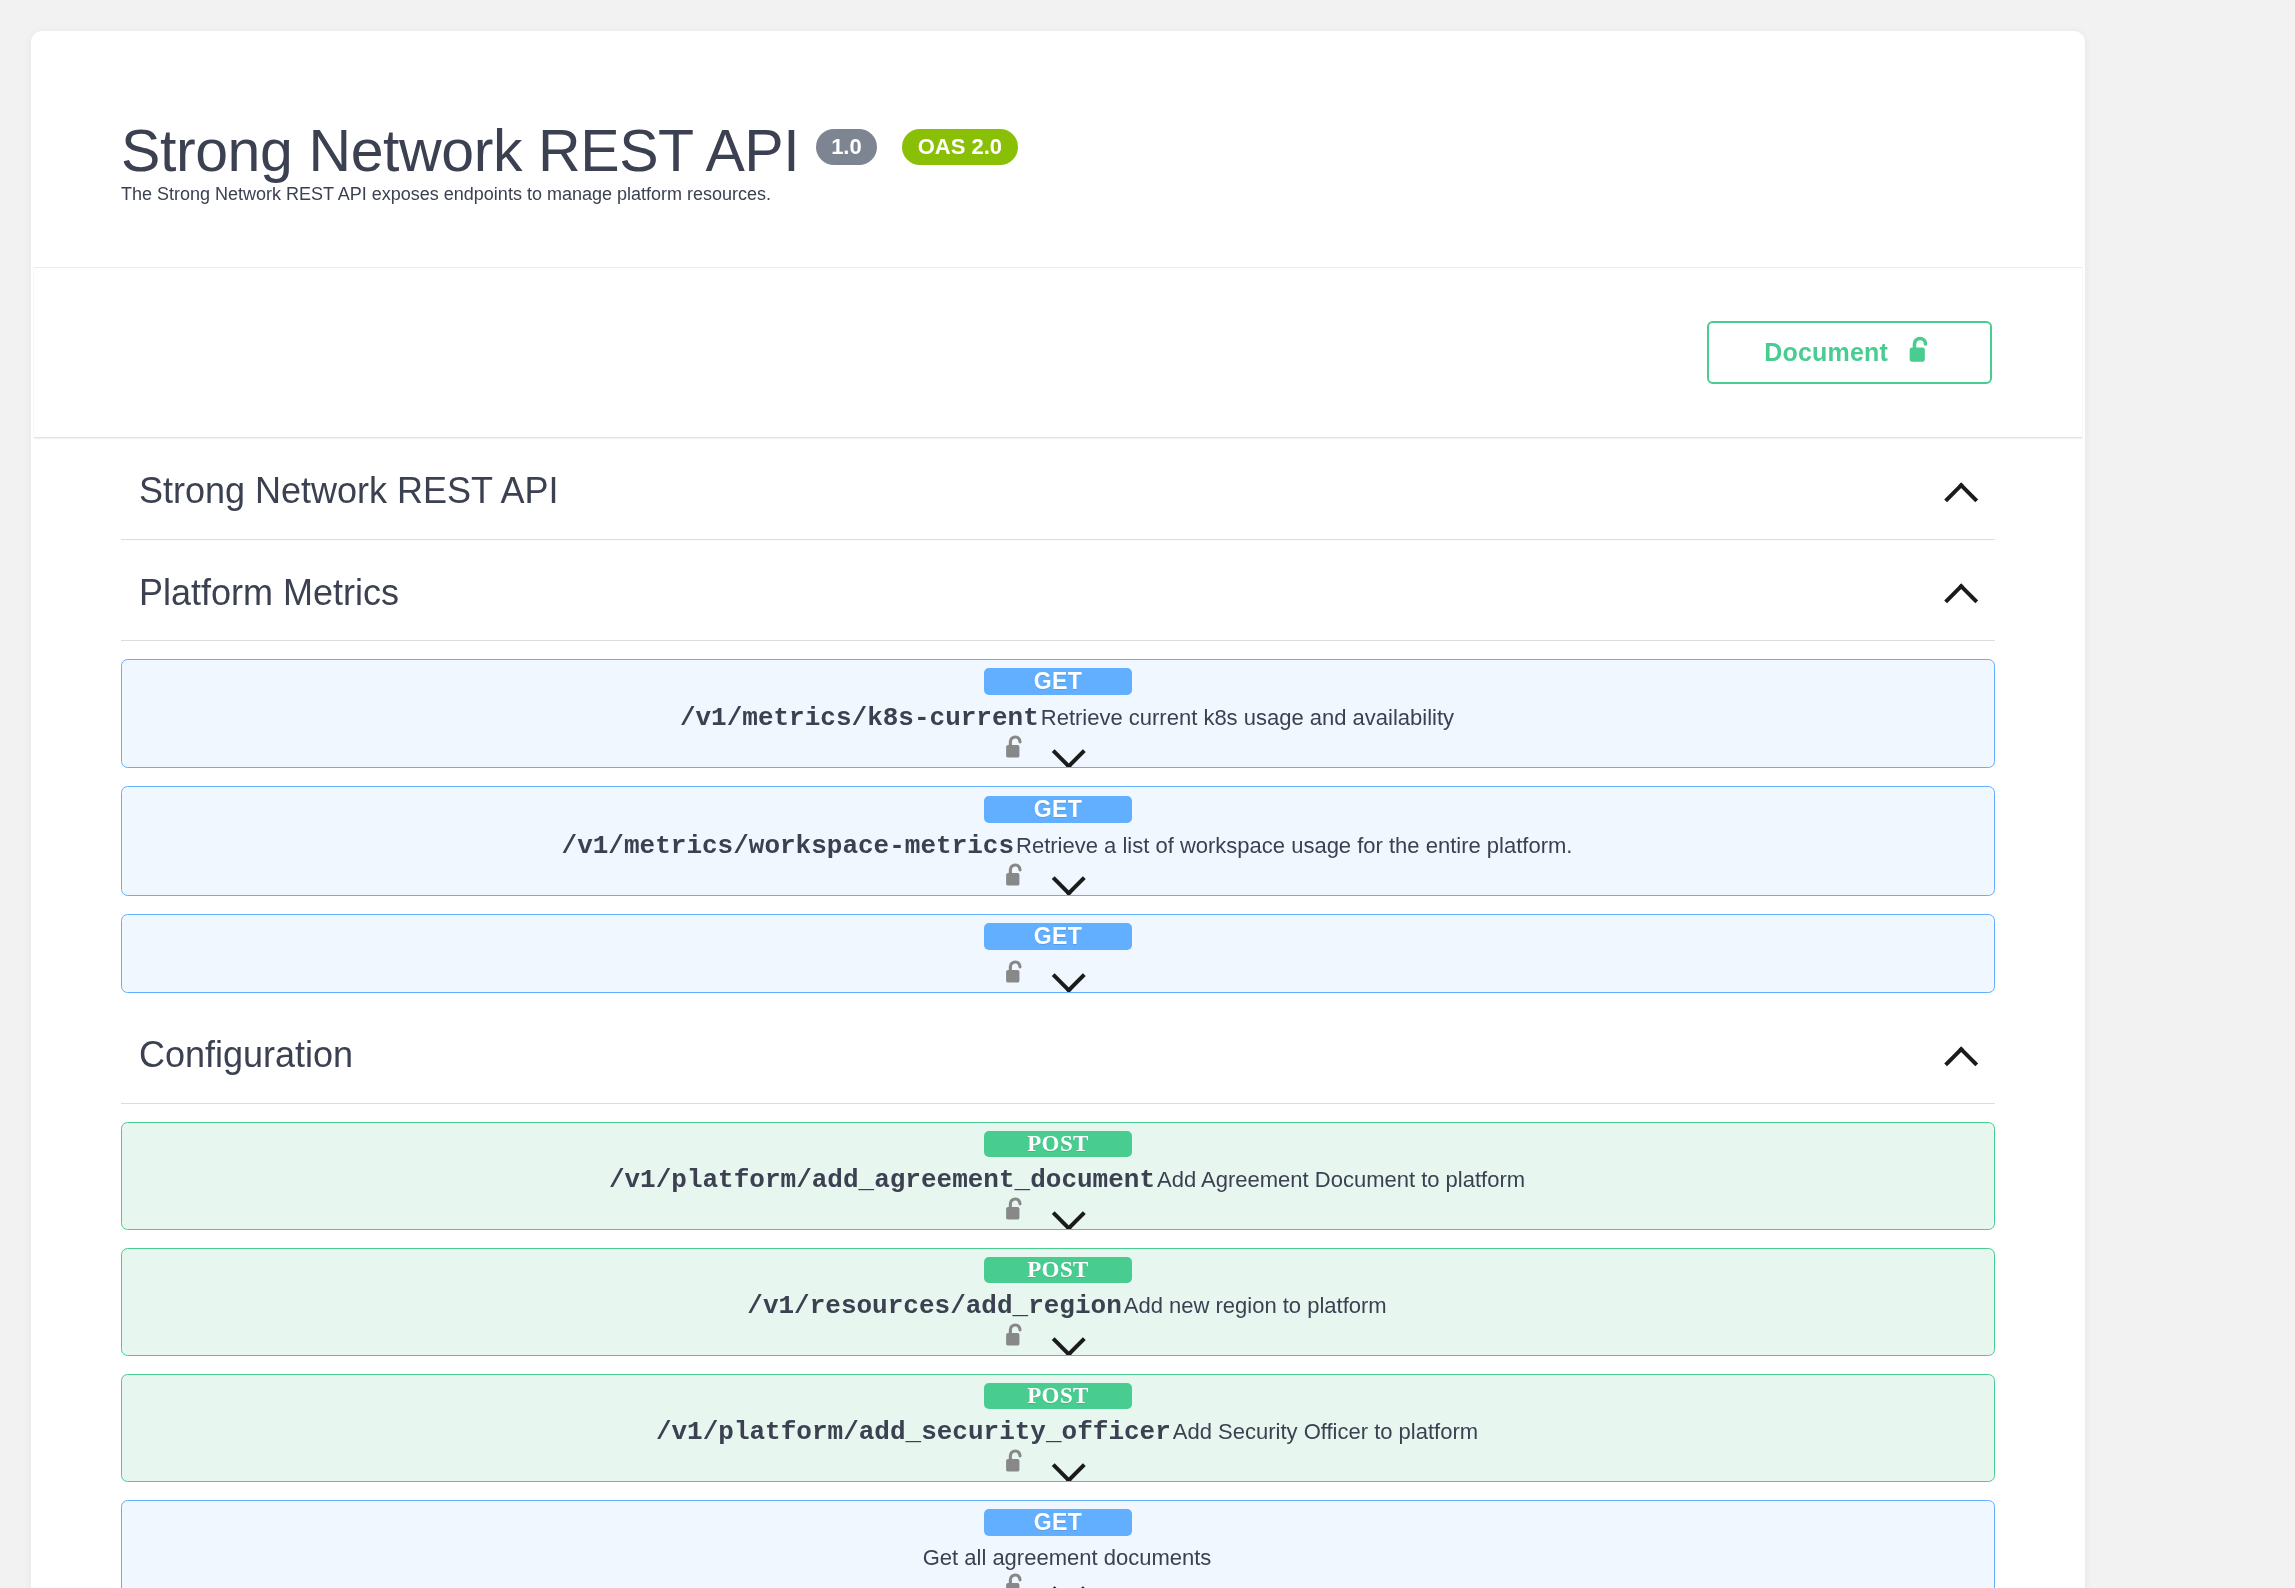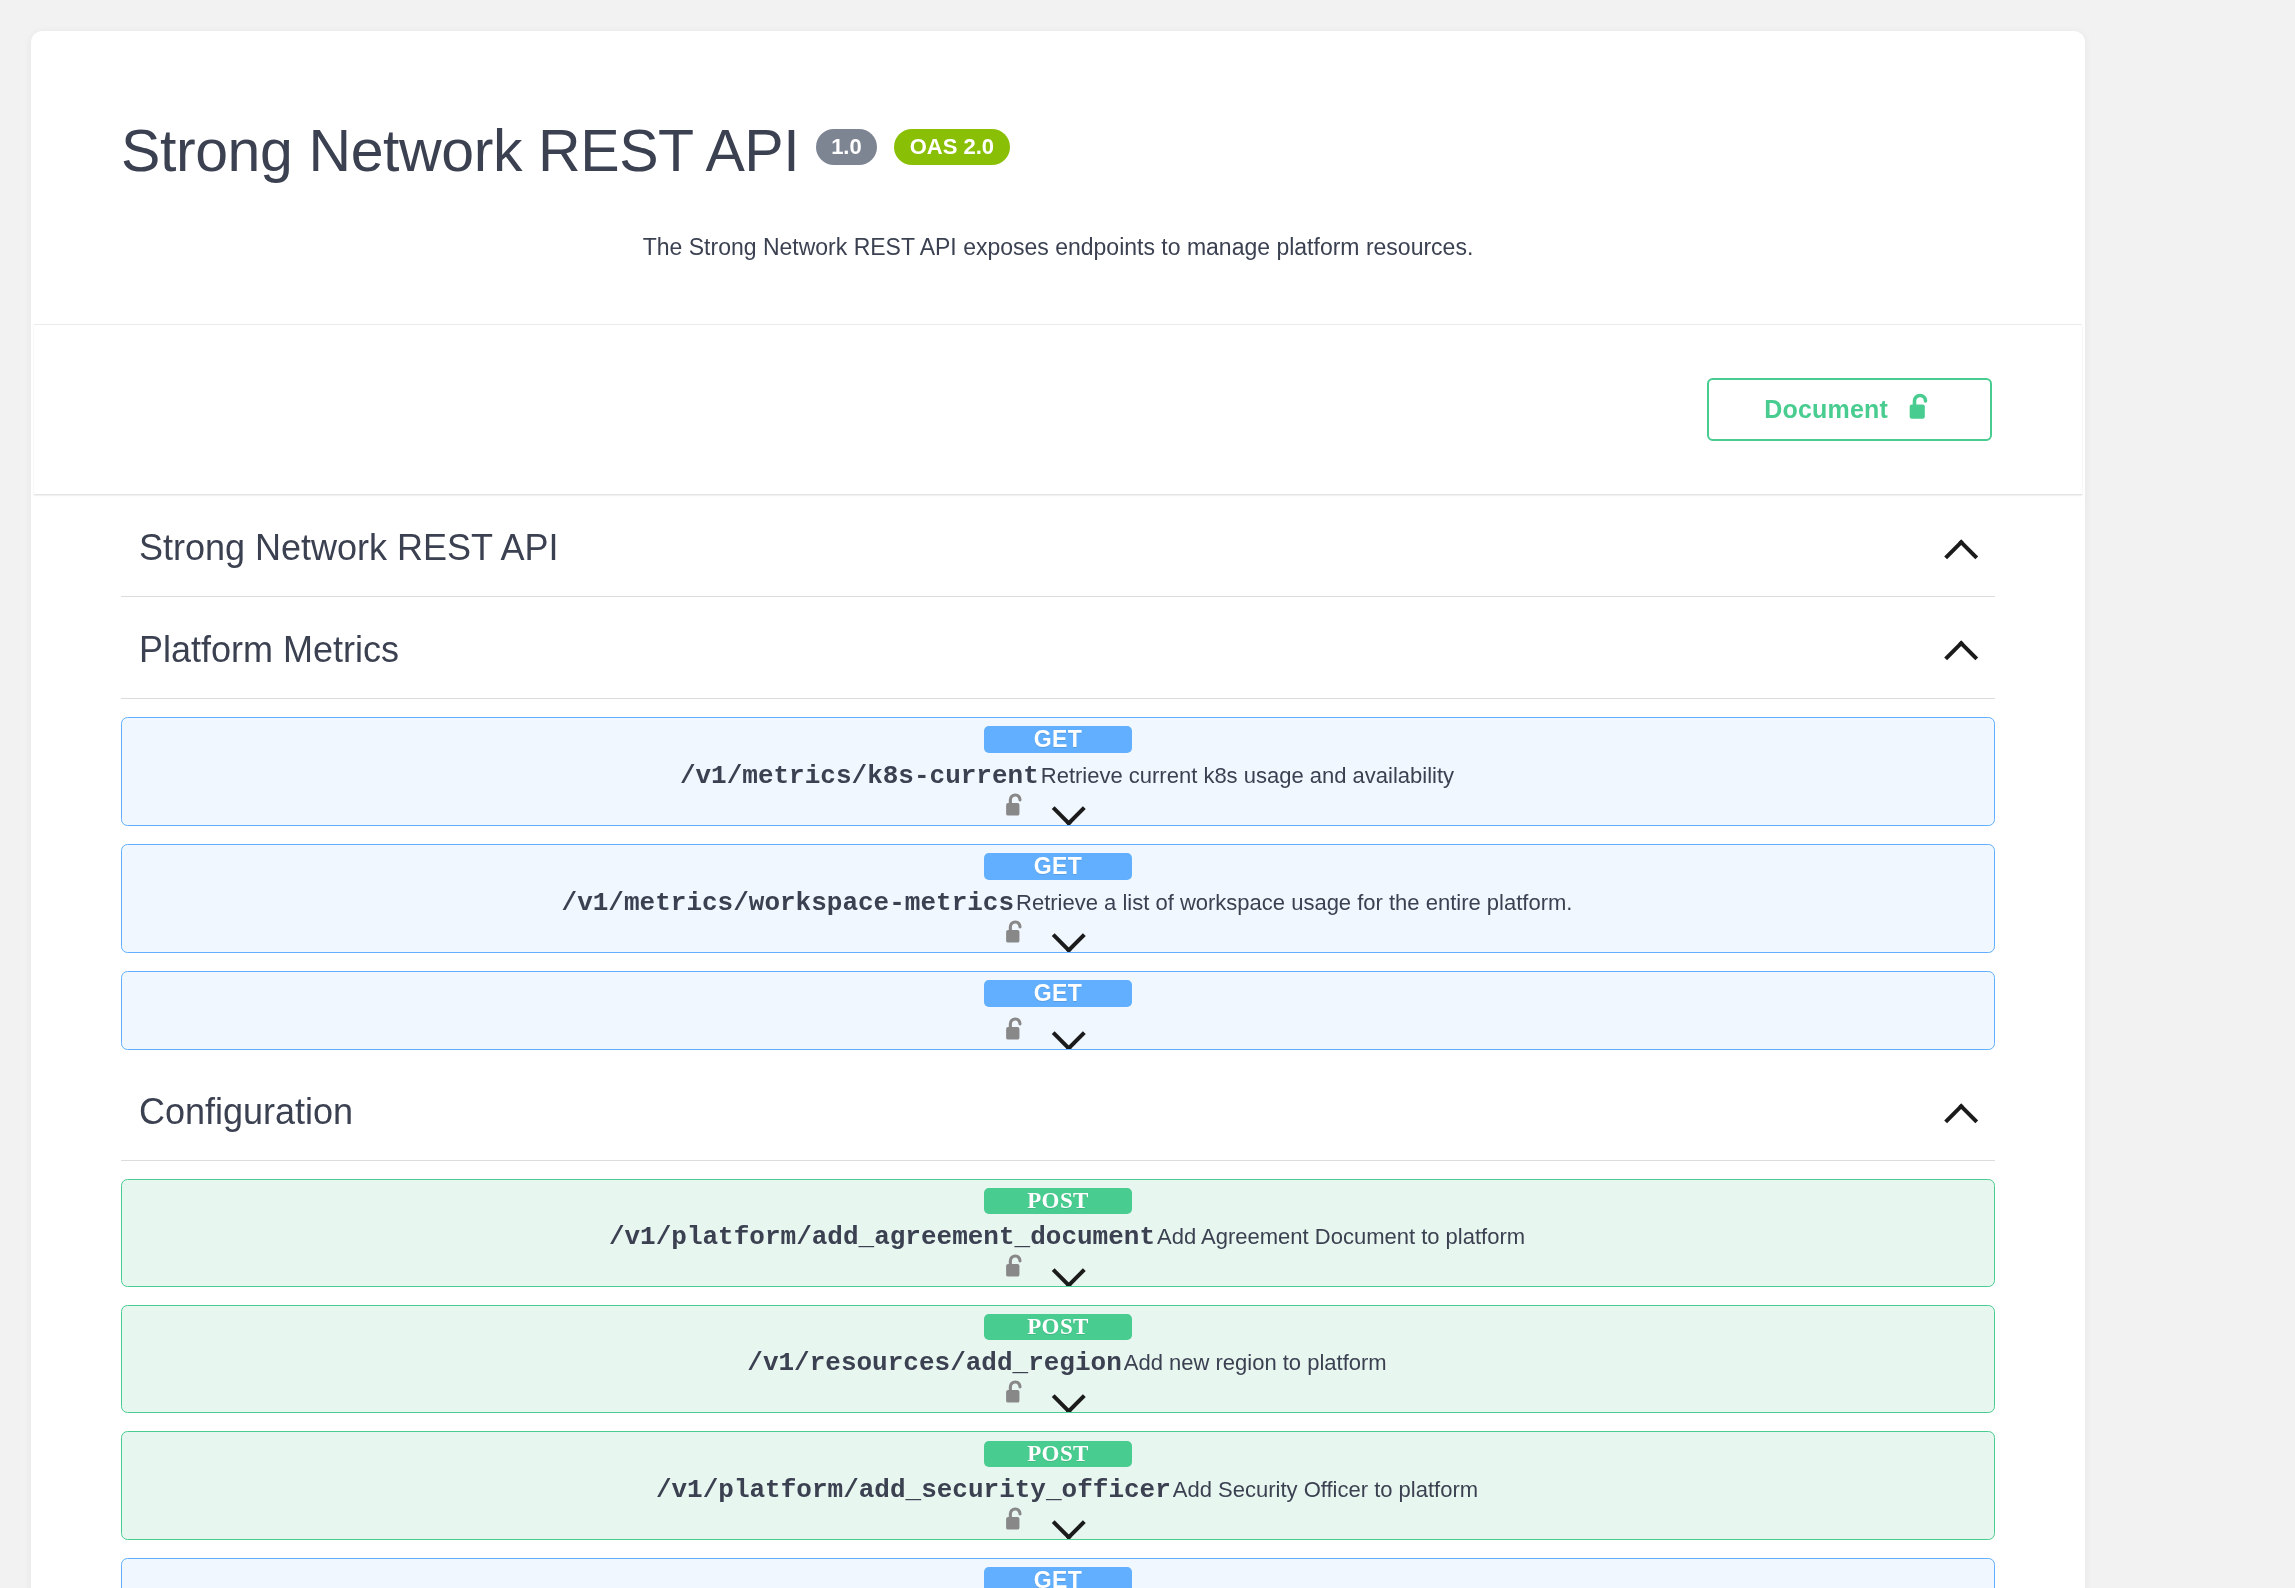--- a/index.html
+++ b/index.html
@@ -39,21 +39,21 @@
     font-size: 59px;
     font-weight: 400;
     color: #3b4151;
     line-height: 1.0;
     letter-spacing: -0.4px;
   }
 
   .badge-group {
     display: flex;
     align-items: center;
-    gap: 17px;
+    gap: 25px;
     margin-left: 16.3px;
     margin-top: 6.5px;
   }
 
   .badge-version {
     background: #7d8492;
     color: #ffffff;
     font-size: 22px;
     font-weight: 700;
     padding: 5.7px 15.5px;
@@ -65,25 +65,23 @@
     background: #89bf04;
     color: #ffffff;
     font-size: 22px;
     font-weight: 700;
     padding: 5.7px 15.5px;
     border-radius: 813px;
     line-height: 1.15;
   }
 
   .api-description {
-    margin-top: 50px;
-    font-size: 23px;
+    font-size: 18px;
     color: #3b4151;
     line-height: 1.45;
-    text-align: center;
   }
 
   
   .scheme-wrapper {
     margin-top: 60px;
     padding: 0 3.3px;
   }
 
   .scheme-container {
     background: #ffffff;

